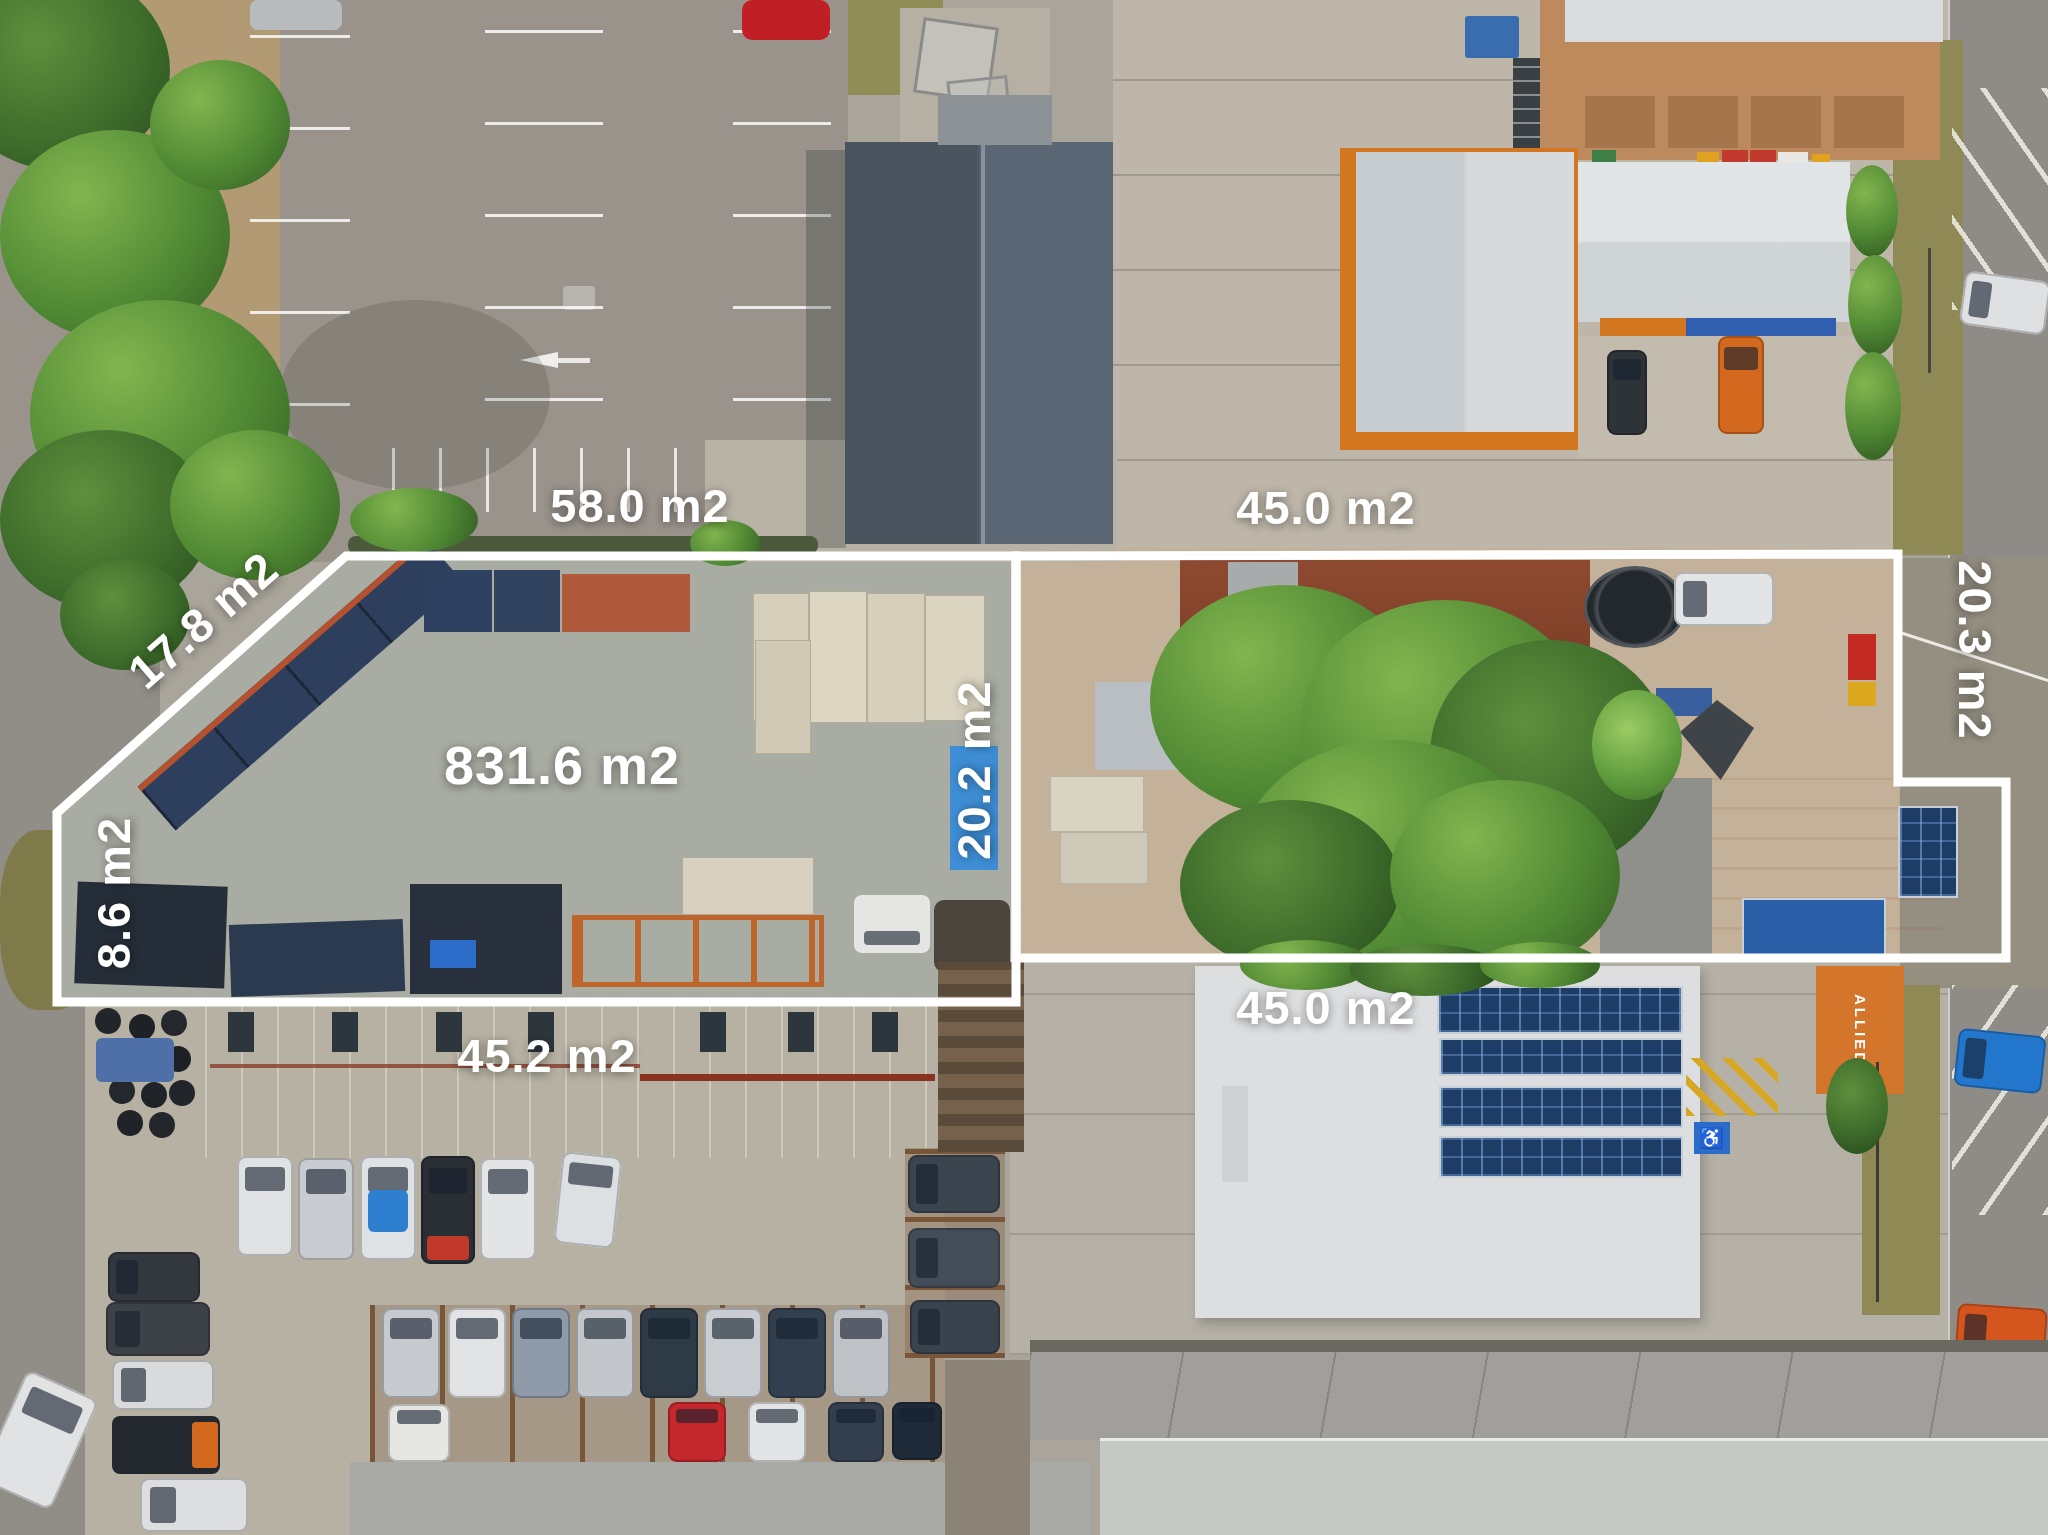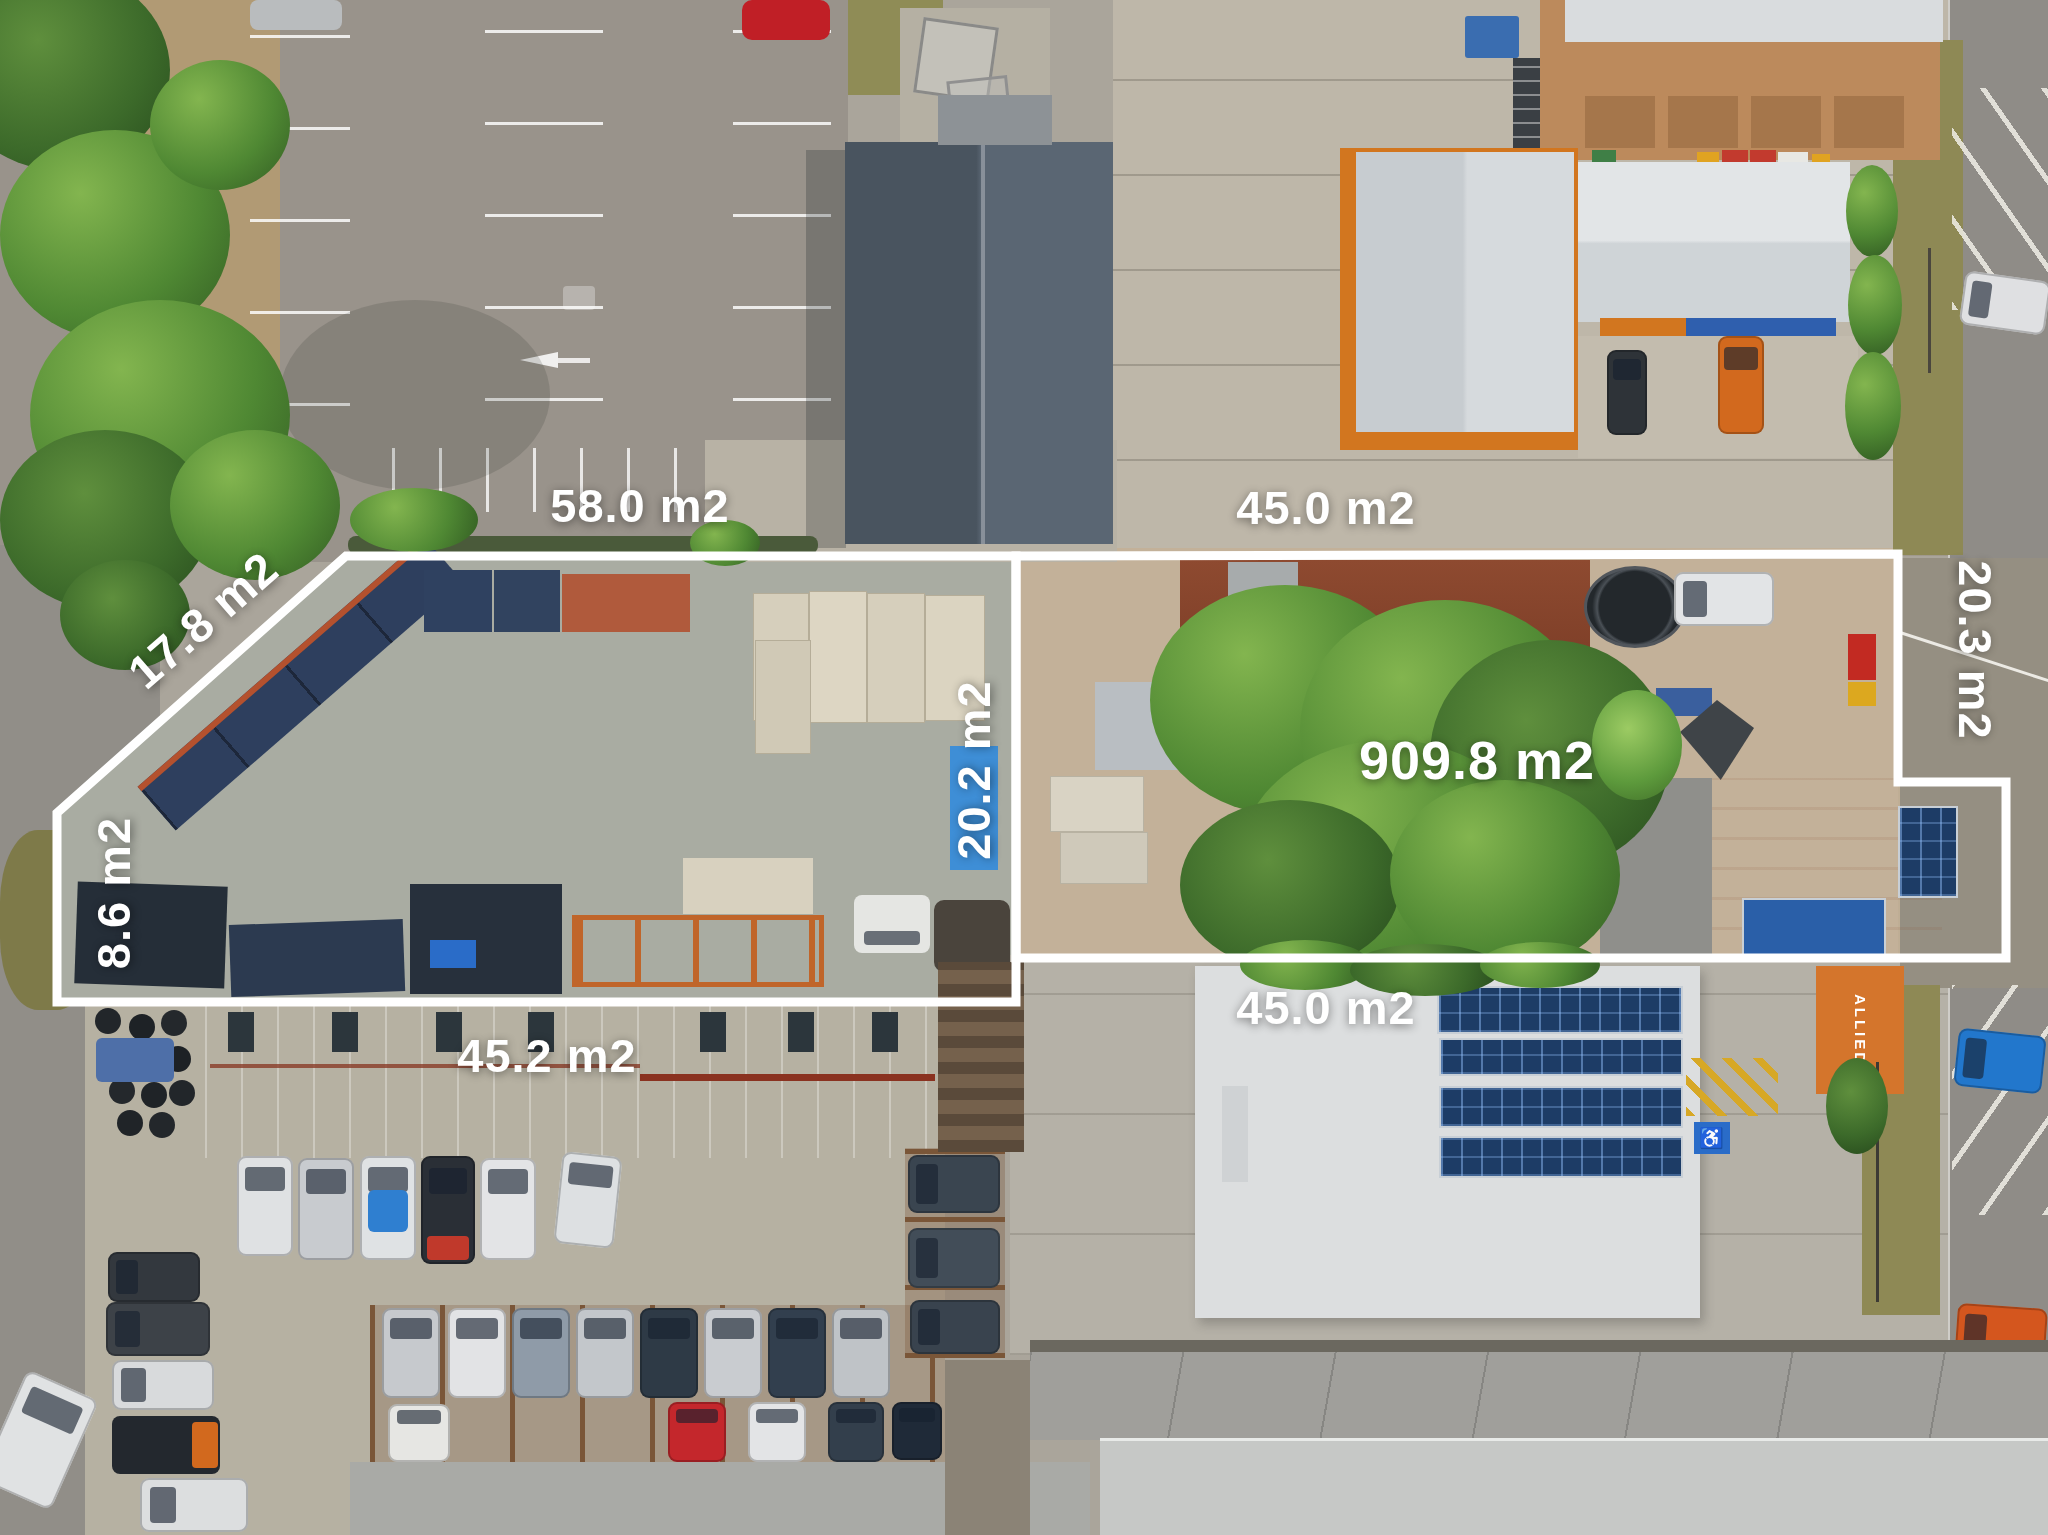--- a/index.html
+++ b/index.html
@@ -236,19 +236,19 @@
 
   <svg class="a" width="2048" height="1535" viewBox="0 0 2048 1535" style="left:0;top:0;z-index:40">
     <polygon points="346,556 1016,556 1016,1002 57,1002 57,813" fill="none" stroke="#ffffff" stroke-width="9"></polygon>
     <polygon points="1016,556 1898,554 1898,782 2006,782 2006,958 1016,958" fill="none" stroke="#ffffff" stroke-width="9"></polygon>
   </svg>
 
   <div class="lbl" style="left:640px;top:505px">58.0 m2</div>
   <div class="lbl" style="left:1326px;top:507px">45.0 m2</div>
   <div class="lbl r42" style="left:203px;top:620px">17.8 m2</div>
   <div class="lbl r90" style="left:1975px;top:650px">20.3 m2</div>
+  <div class="lbl big" style="left:562px;top:765px">831.6 m2</div>
   <div class="lbl rm90" style="left:973px;top:770px">20.2 m2</div>
-  <div class="lbl big" style="left:1477px;top:760px">909.8 m2</div>
   <div class="lbl rm90" style="left:113px;top:893px">8.6 m2</div>
   <div class="lbl" style="left:547px;top:1055px">45.2 m2</div>
   <div class="lbl" style="left:1326px;top:1007px">45.0 m2</div>
 
 </div>
 
 </body></html>

